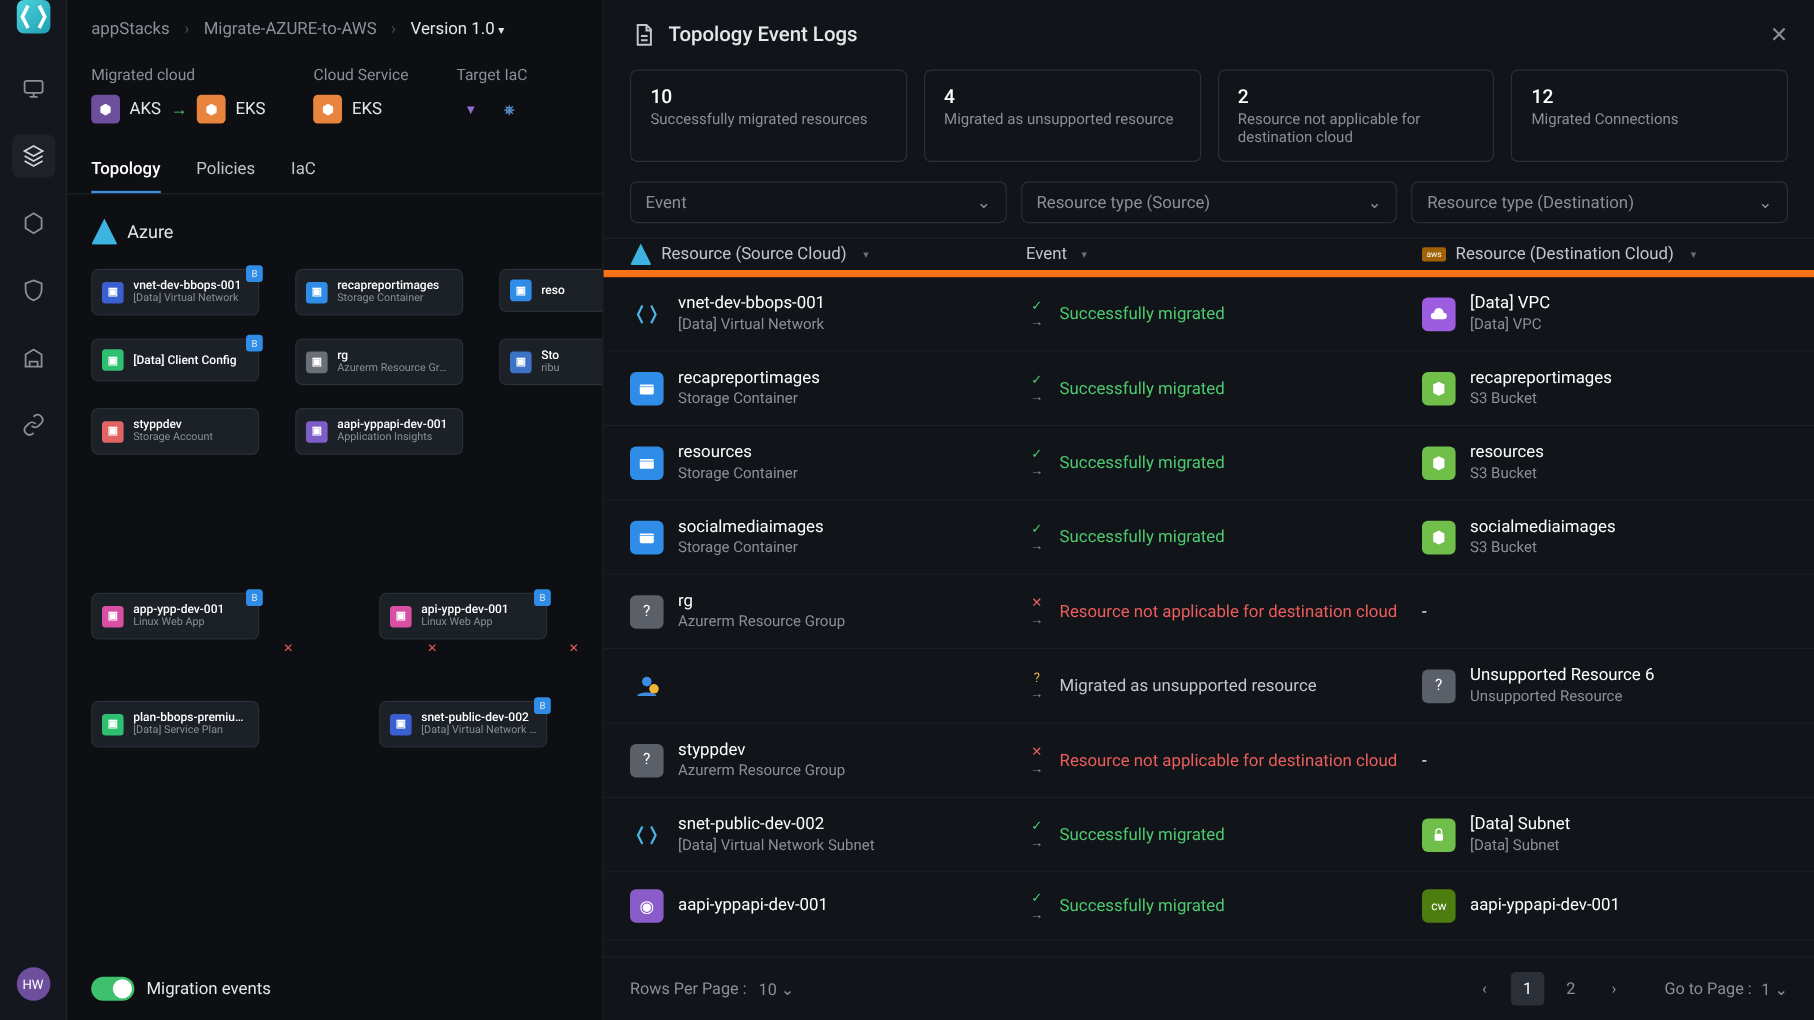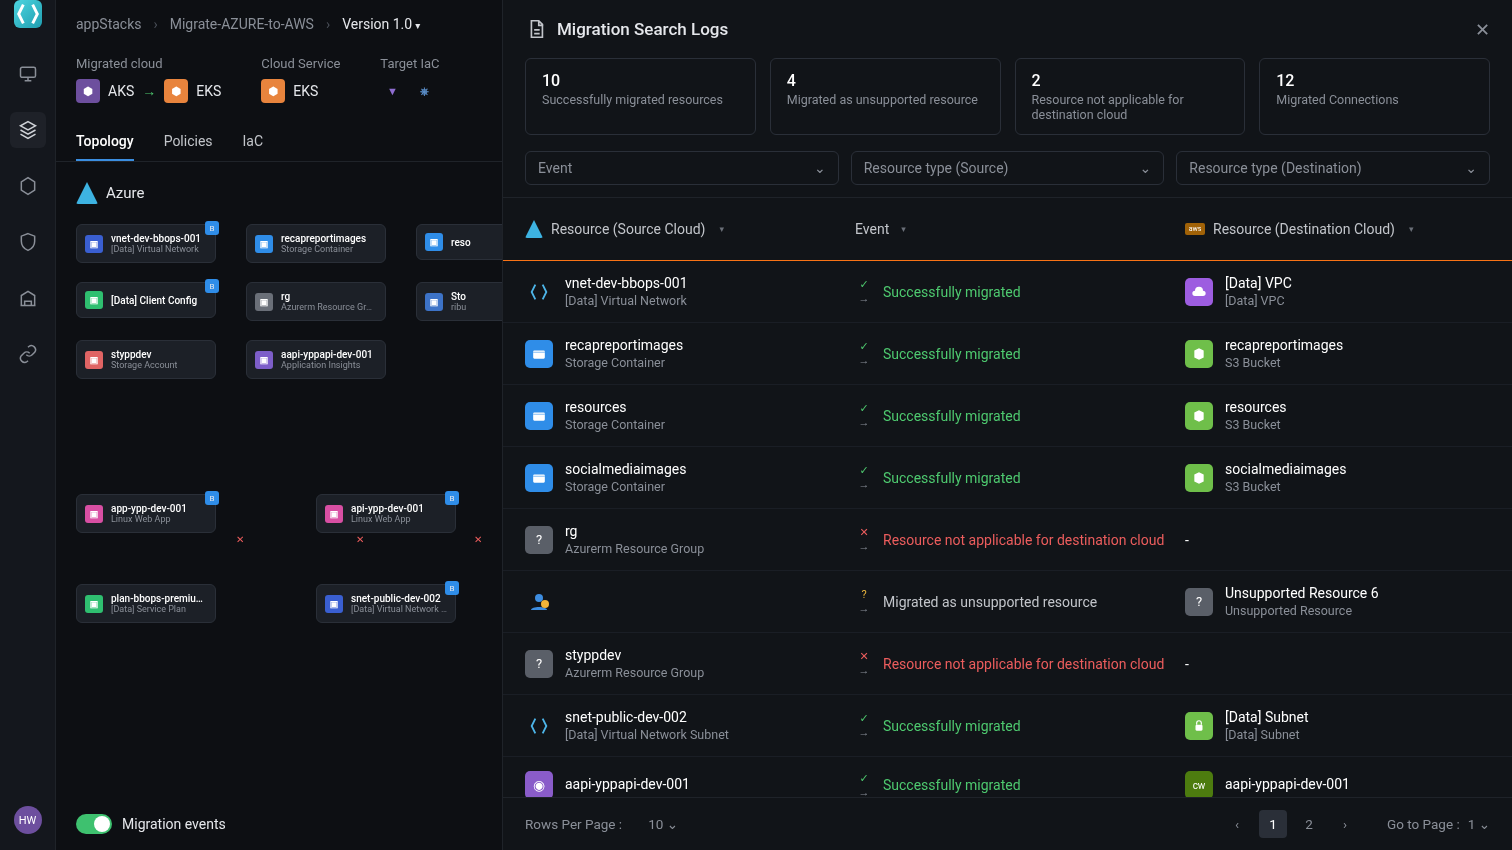--- a/index.html
+++ b/index.html
@@ -44,41 +44,41 @@
 .panel-title { font-size: 17px; font-weight: 500; }
 .close-x { margin-left: auto; cursor: pointer; color: #8a8f98; font-size: 18px; }
 .stats { display: flex; gap: 14px; padding: 0 22px 16px; }
 .stat { flex: 1; border: 1px solid #2a2f38; border-radius: 6px; padding: 12px 16px; }
 .stat-num { font-size: 16px; font-weight: 500; color: #fff; margin-bottom: 2px; }
 .stat-lbl { font-size: 12.5px; color: #8a8f98; }
 .filters { display: flex; gap: 12px; padding: 0 22px 12px; }
 .search-box { display: flex; align-items: center; gap: 8px; border: 1px solid #2a2f38; border-radius: 6px; padding: 8px 12px; flex: 1.2; min-width: 0; }
 .search-box input { background: transparent; border: none; color: #8a8f98; font-size: 14px; outline: none; width: 100%; }
 .dropdown { display: flex; align-items: center; justify-content: space-between; border: 1px solid #2a2f38; border-radius: 6px; padding: 8px 12px; font-size: 14px; color: #8a8f98; cursor: pointer; flex: 1; min-width: 0; }
-.table-head { display: flex; padding: 22px 22px; border-top: 1px solid #1f2329; border-bottom: 1px solid #f97316; font-size: 14px; color: #c2c5ca; align-items: center; justify-content: center; }
+.table-head { display: flex; padding: 4px 22px; border-top: 1px solid #1f2329; border-bottom: 6px solid #f97316; font-size: 14px; color: #c2c5ca; align-items: center; justify-content: center; }
 .col-src { width: 330px; display: flex; align-items: center; gap: 8px; }
 .col-evt { width: 330px; display: flex; align-items: center; gap: 6px; }
 .col-dst { flex: 1; display: flex; align-items: center; gap: 8px; }
 .azure-sm { width: 18px; height: 18px; background: #3db3e2; clip-path: polygon(50% 0, 100% 100%, 0 100%); border-radius: 2px; }
 .aws-sm { width: 20px; height: 12px; background: #a16207; border-radius: 2px; position: relative; font-size: 7px; color: #fff; text-align: center; line-height: 12px; }
 .table-body { flex: 1; overflow: auto; }
 .trow { display: flex; padding: 14px 22px; border-bottom: 1px solid #1a1e25; align-items: center; }
 .res-cell { width: 330px; display: flex; align-items: center; gap: 12px; }
 .res-icon { width: 28px; height: 28px; border-radius: 5px; display: flex; align-items: center; justify-content: center; flex-shrink: 0; }
 .res-txt { display: flex; flex-direction: column; gap: 2px; }
 .res-name { font-size: 14px; color: #fff; }
 .res-type { font-size: 12.5px; color: #8a8f98; }
 .evt-cell { width: 330px; display: flex; align-items: center; gap: 10px; }
 .evt-icon { width: 18px; display: flex; flex-direction: column; align-items: center; font-size: 11px; gap: 1px; }
 .evt-txt { font-size: 14px; }
 .evt-success { color: #4ec96f; }
 .evt-error { color: #ec5d5d; }
 .evt-warn { color: #c2c5ca; }
 .dst-cell { flex: 1; display: flex; align-items: center; gap: 12px; }
-.pagination { display: flex; align-items: center; padding: 12px 22px; border-top: 1px solid #1f2329; font-size: 13.5px; color: #8a8f98; gap: 26px; }
+.pagination { display: flex; align-items: center; padding: 12px 22px; border-top: 1px solid #1f2329; font-size: 13.5px; color: #8a8f98; gap: 10px; }
 .pg-right { margin-left: auto; display: flex; align-items: center; gap: 8px; }
 .pg-btn { width: 28px; height: 28px; display: flex; align-items: center; justify-content: center; border-radius: 4px; cursor: pointer; }
 .pg-btn.active { background: #2a2f38; color: #fff; }
 .pg-sep { margin: 0 6px; }
 .sort-caret { font-size: 9px; color: #6a6f78; margin-left: 6px; }
 .diag-x { position:absolute; font-size:10px; color:#ec5d5d; }
 </style>
 </head>
 <body>
 
@@ -271,21 +271,21 @@
       <div class="toggle"></div>
       <span>Migration events</span>
     </div>
 
     <div class="panel">
       <div class="panel-header">
         <svg viewBox="0 0 24 24" fill="none" stroke="currentColor" stroke-width="1.8">
             <path d="M7 3h8l4 4v14H7z M15 3v5h5"></path>
             <path d="M10 13h6M10 17h6"></path>
           </svg>
-        <span class="panel-title">Migration Search Logs</span>
+        <span class="panel-title">Topology Event Logs</span>
         <span class="close-x">✕</span>
       </div>
 
       <div class="stats" id="stats-row">
           <div class="stat">
             <div class="stat-num">10</div>
     <div class="stat-lbl">Successfully migrated resources</div>
           </div>
           <div class="stat">
             <div class="stat-num">4</div>

